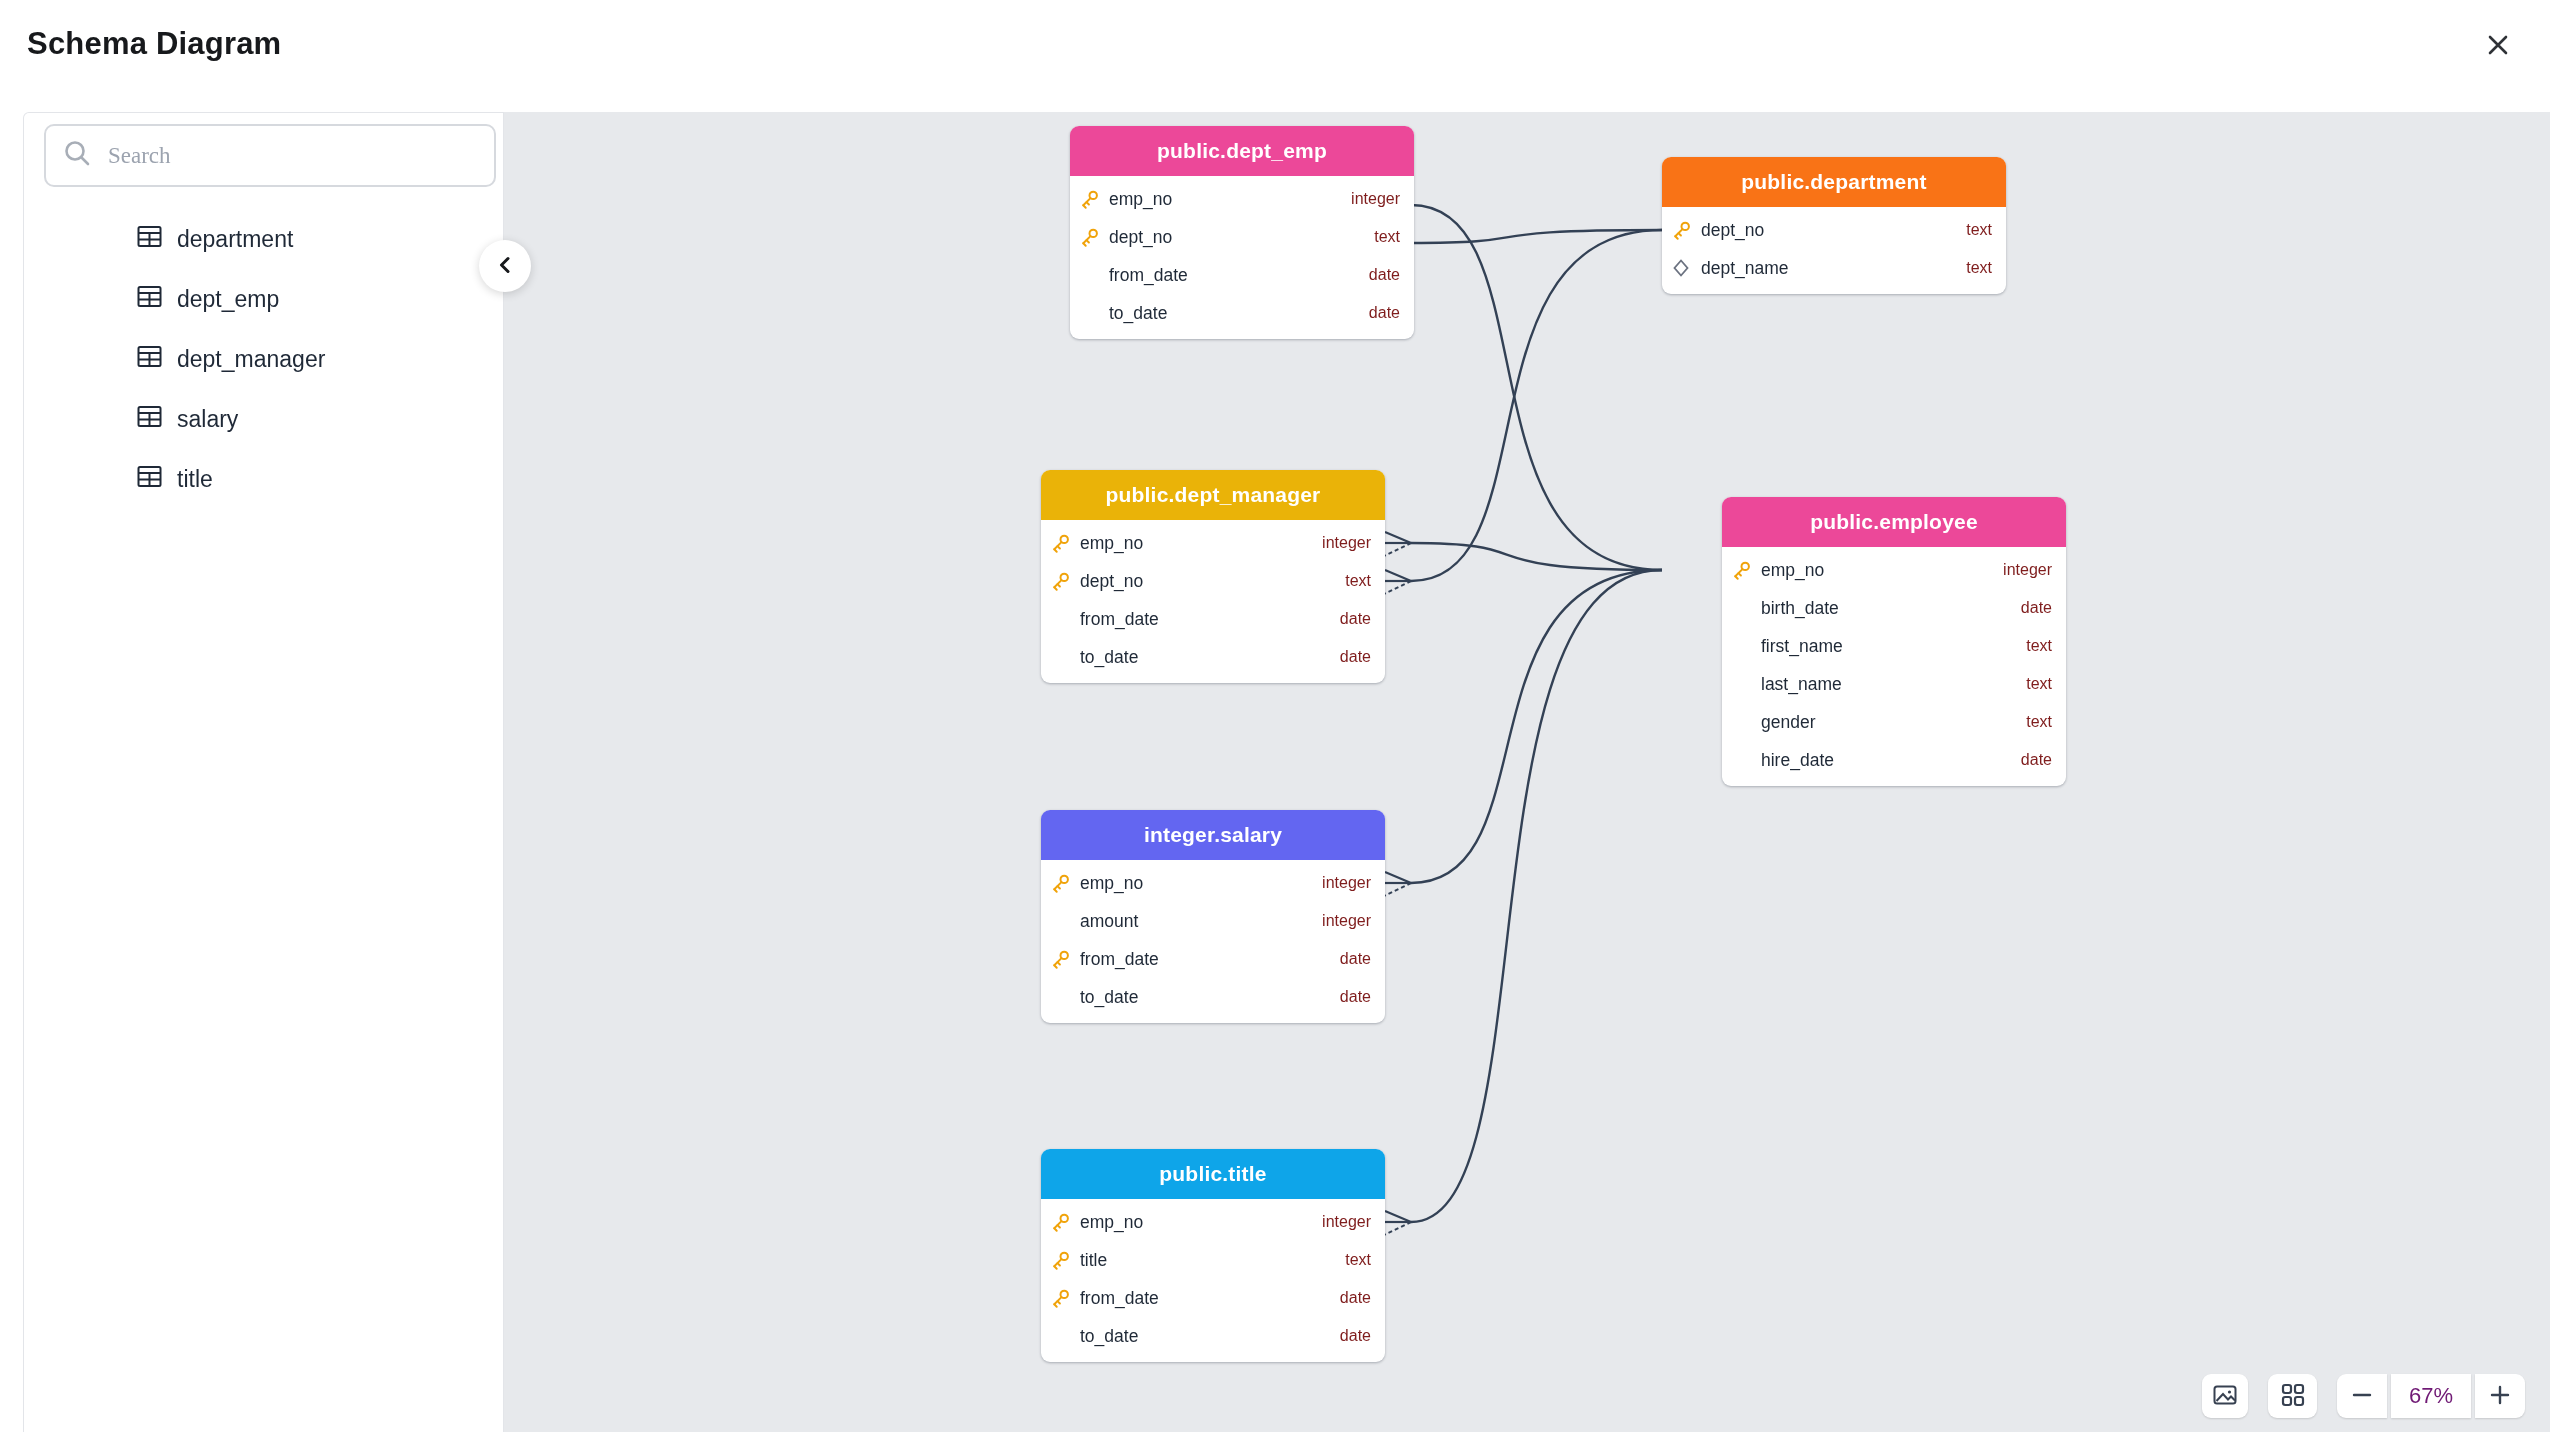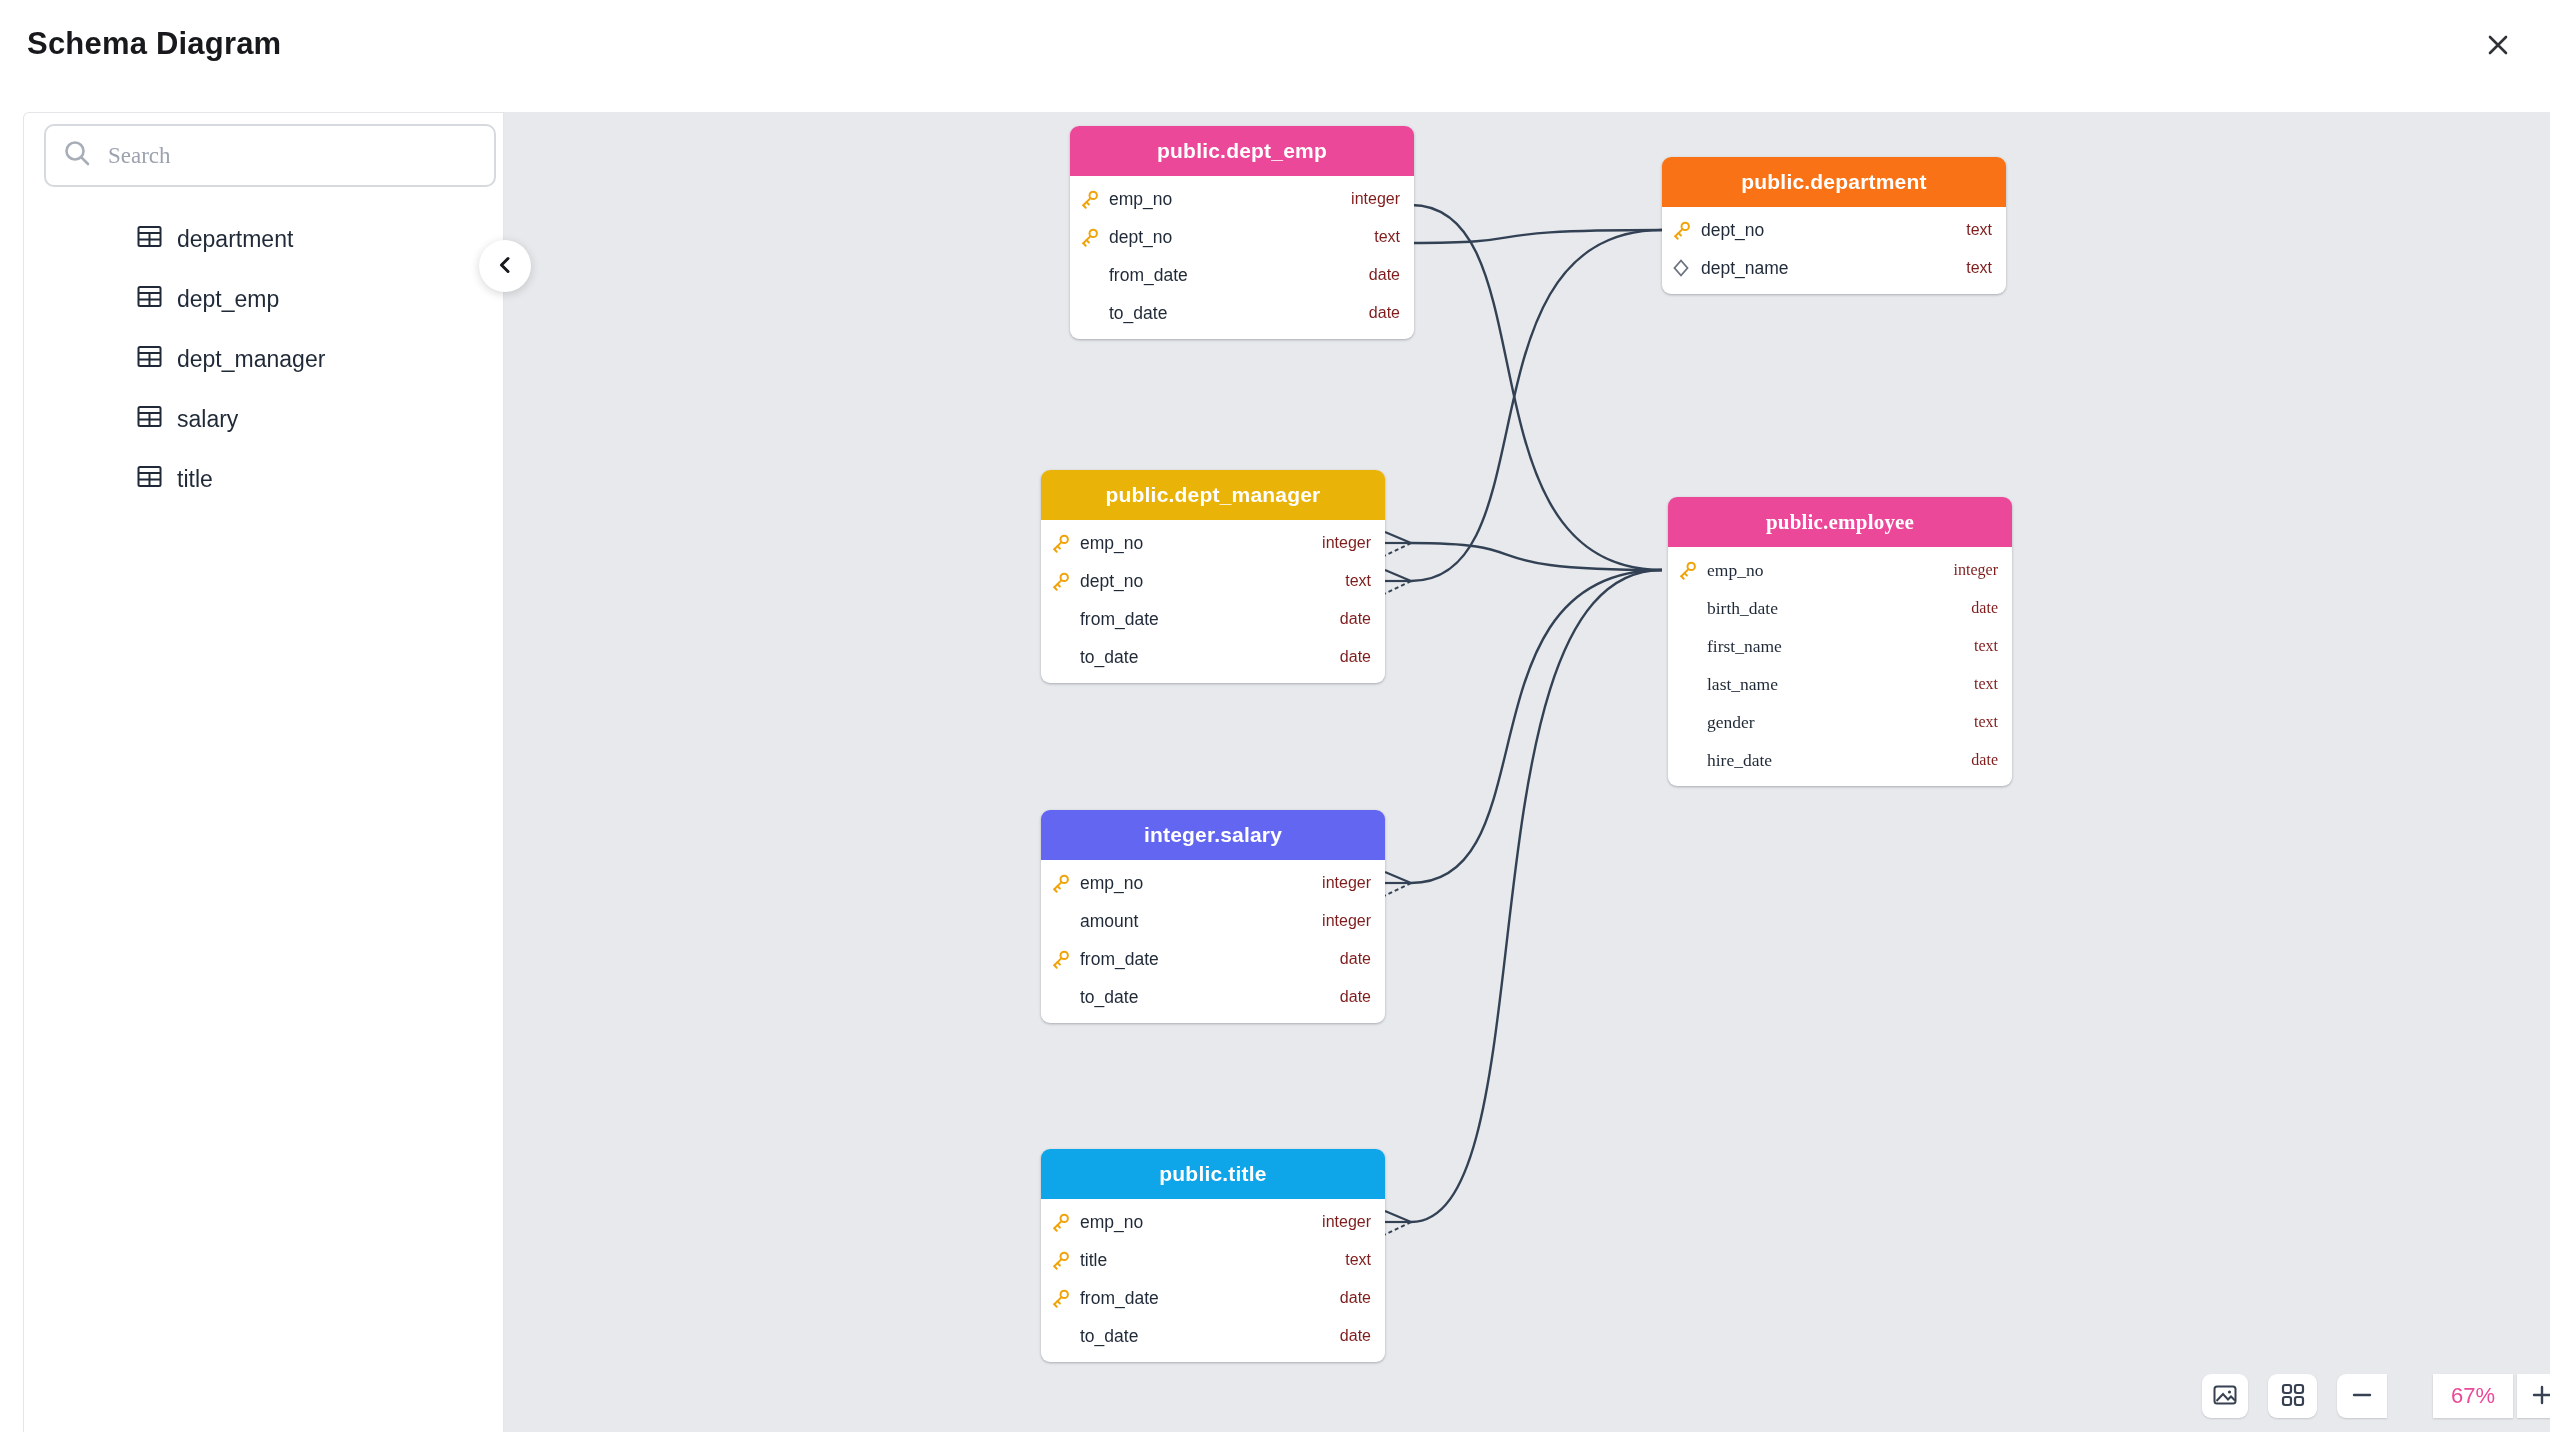--- a/index.html
+++ b/index.html
@@ -47,21 +47,21 @@
 
   
   .ctrl-btn { position:absolute; border:none; background:#fff; border-radius:9px;
     box-shadow:0 1px 2px rgba(0,0,0,.14); display:flex; align-items:center; justify-content:center; cursor:pointer; }
   .zoom-group { position:absolute; display:flex; gap:4px; height:44px; }
   .zoom-seg { background:#fff; border:none; box-shadow:0 1px 2px rgba(0,0,0,.14);
     display:flex; align-items:center; justify-content:center; cursor:pointer; }
   .zoom-seg.minus { width:50px; border-radius:9px 0 0 9px; }
   .zoom-seg.plus  { width:50px; border-radius:0 9px 9px 0; }
   .zoom-level { width:80px; background:#fff; box-shadow:0 1px 2px rgba(0,0,0,.14);
-    display:flex; align-items:center; justify-content:center; font-size:22px; color:#ec4899;margin-left:42px; }
+    display:flex; align-items:center; justify-content:center; font-size:22px; color:#701a75; }
 </style>
 </head>
 <body>
 
 <div class="topbar">
   <div class="page-title">Schema Diagram</div>
   <button class="close-btn">
     <span>
       <svg width="30" height="30" viewBox="0 0 30 30">
           <path d="M7 7 L23 23 M23 7 L7 23" stroke="#2f3237" stroke-width="2.6" stroke-linecap="round"></path>
@@ -261,21 +261,21 @@
       <span class="col-name">from_date</span>
       <span class="col-type">date</span>
     </div>
     <div class="col-row">
       <span class="col-icon"></span>
       <span class="col-name">to_date</span>
       <span class="col-type">date</span>
     </div>
         </div>
       </div>
-      <div class="table-card" style="left: 1164px; top: 385px; font-family: Liberation Serif, serif;">
+      <div class="table-card" style="left: 1218px; top: 385px;">
     <div class="table-card-header" style="background:#ec4899">
       <span>public.employee</span>
     </div>
     <div class="table-card-body">
     <div class="col-row">
       <span class="col-icon">
               <svg width="21" height="21" viewBox="0 0 21 21" fill="none" stroke="#f0a30a" stroke-width="2" stroke-linecap="round">
           <circle cx="14.2" cy="6.4" r="3.7"></circle>
                 <path d="M11.5 9.1 L4.3 16.3"></path>
           <path d="M4.3 16.3 l2.4 2.4"></path>

